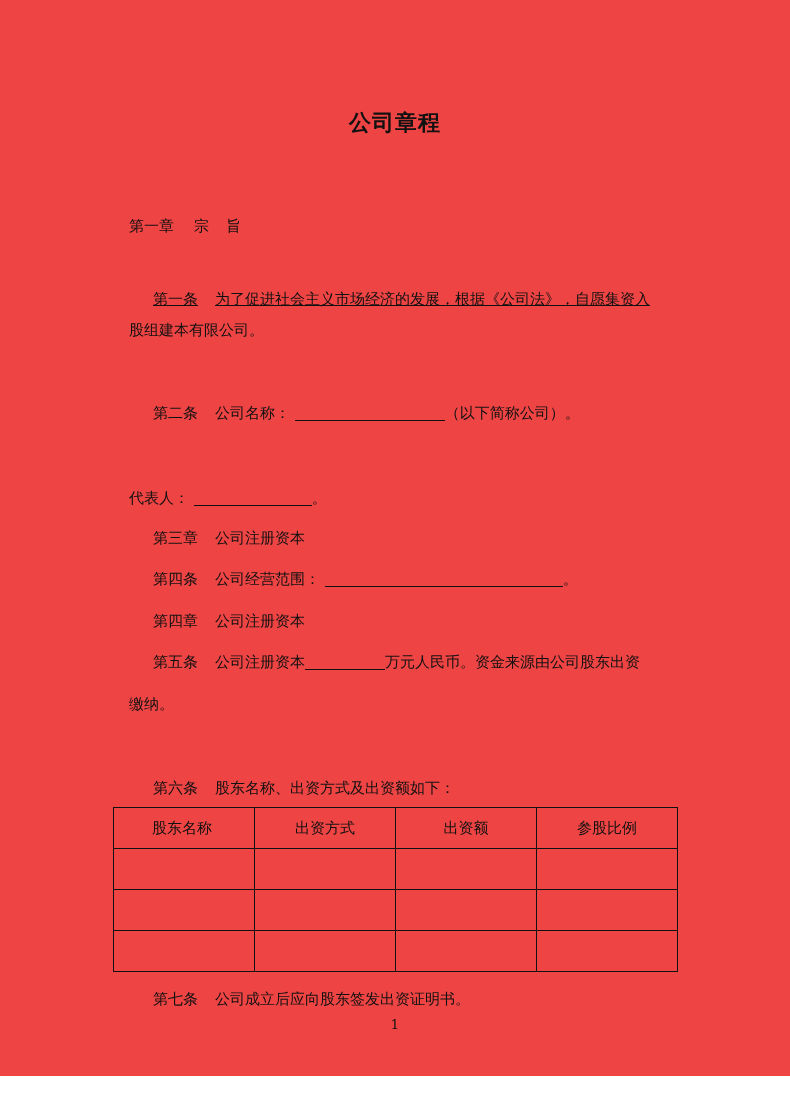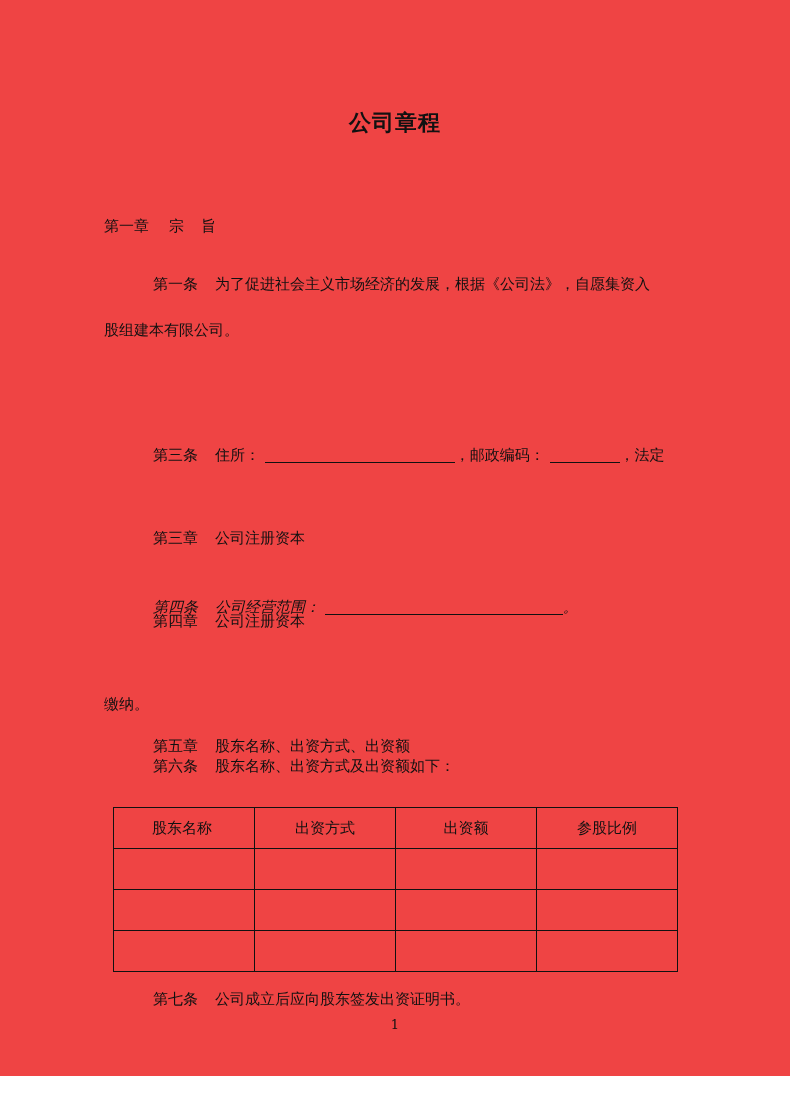--- a/index.html
+++ b/index.html
@@ -27,21 +27,21 @@
       left: 0; width: 790px;
       top: 106px;
       text-align: center;
       font-size: 22px;
       font-weight: bold;
       letter-spacing: 1px;
       line-height: 32px;
     }
     .line {
       position: absolute;
-      left: 104px;
+      left: 129px;
       font-size: 15px;
       line-height: 22px;
       white-space: nowrap;
     }
     .indent { left: 153px; }
     .gap { display: inline-block; width: 17px; }
     .gap-wide { display: inline-block; width: 20px; }
     .blank {
       display: inline-block;
       border-bottom: 1px solid #111111;
@@ -78,57 +78,60 @@
 <body>
 
 <div class="page">
 
   <div class="title">公司章程</div>
 
   <div class="line" style="top:215px;">
     <span>第一章</span><span class="gap-wide"></span><span>宗</span><span class="gap"></span><span>旨</span>
   </div>
 
-  <div class="line indent" style="top:273px;">
+  <div class="line indent" style="top:288px;text-decoration:underline;">
     <span>第一条</span><span class="gap"></span><span>为了促进社会主义市场经济的发展，根据《公司法》，自愿集资入</span>
   </div>
   <div class="line" style="top:319px;">
     <span>股组建本有限公司。</span>
   </div>
 
 
+  <div class="line indent" style="top:402px;">
+    <span>第二条</span><span class="gap"></span><span>公司名称：</span>
+    <span class="blank" style="width:150px;"></span><span>（以下简称公司）。</span>
+  </div>
 
-  <div class="line indent" style="top:444px;">
-    <span>第三条</span><span class="gap"></span><span>住所：</span>
-    <span class="blank" style="width:190px;"></span><span>，邮政编码：</span>
-    <span class="blank" style="width:70px;"></span><span>，法定</span>
+  <div class="line" style="top:487px;">
+    <span>代表人：</span>
+    <span class="blank" style="width:118px;"></span><span>。</span>
   </div>
 
   <div class="line indent" style="top:527px;">
     <span>第三章</span><span class="gap"></span><span>公司注册资本</span>
   </div>
 
-  <div class="line indent" style="top:596px;font-style:italic;">
+  <div class="line indent" style="top:568px;">
     <span>第四条</span><span class="gap"></span><span>公司经营范围：</span>
     <span class="blank" style="width:238px;"></span><span>。</span>
   </div>
 
   <div class="line indent" style="top:610px;">
     <span>第四章</span><span class="gap"></span><span>公司注册资本</span>
   </div>
 
+  <div class="line indent" style="top:651px;">
+    <span>第五条</span><span class="gap"></span><span>公司注册资本</span><span class="blank" style="width:80px;"></span><span>万元人民币。资金来源由公司股东出资</span>
+  </div>
   <div class="line" style="top:693px;">
     <span>缴纳。</span>
   </div>
 
-  <div class="line indent" style="top:735px;">
-    <span>第五章</span><span class="gap"></span><span>股东名称、出资方式、出资额</span>
-  </div>
 
-  <div class="line indent" style="top:757px;font-family:Liberation Mono, monospace;">
+  <div class="line indent" style="top:777px;">
     <span>第六条</span><span class="gap"></span><span>股东名称、出资方式及出资额如下：</span>
   </div>
 
   <table class="table">
     <tbody>
         <tr>
       <td class="lc">股东名称</td>
       <td>出资方式</td>
       <td>出资额</td>
       <td>参股比例</td>

